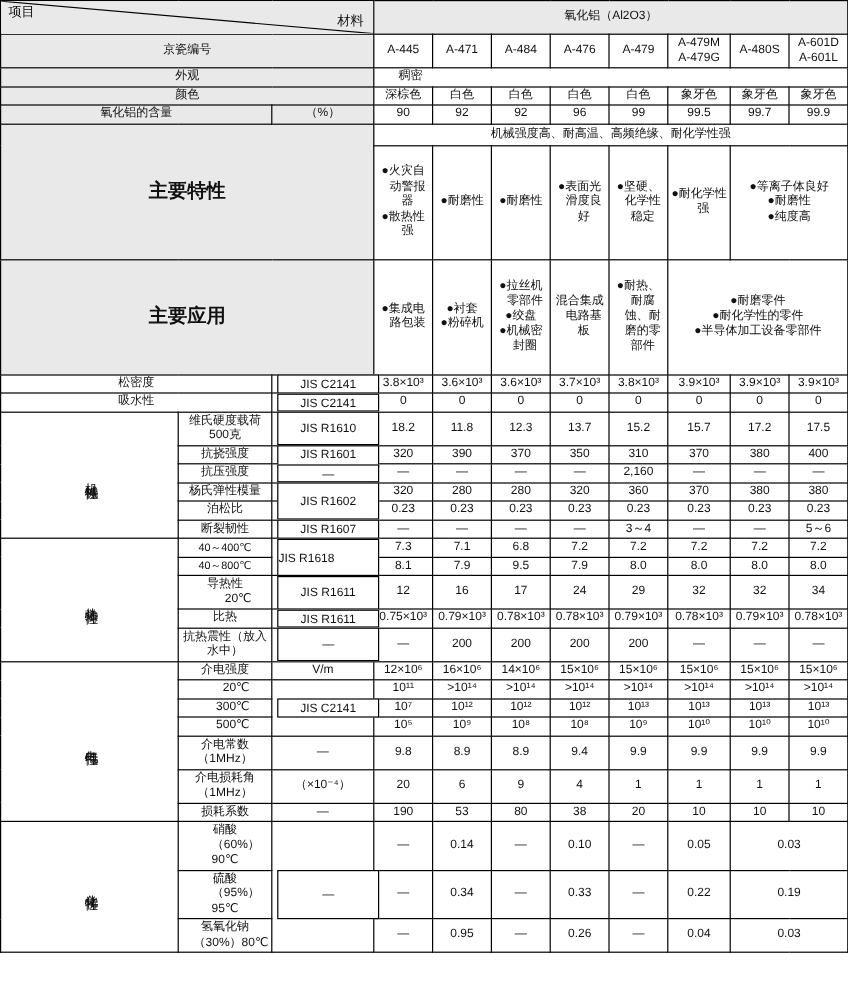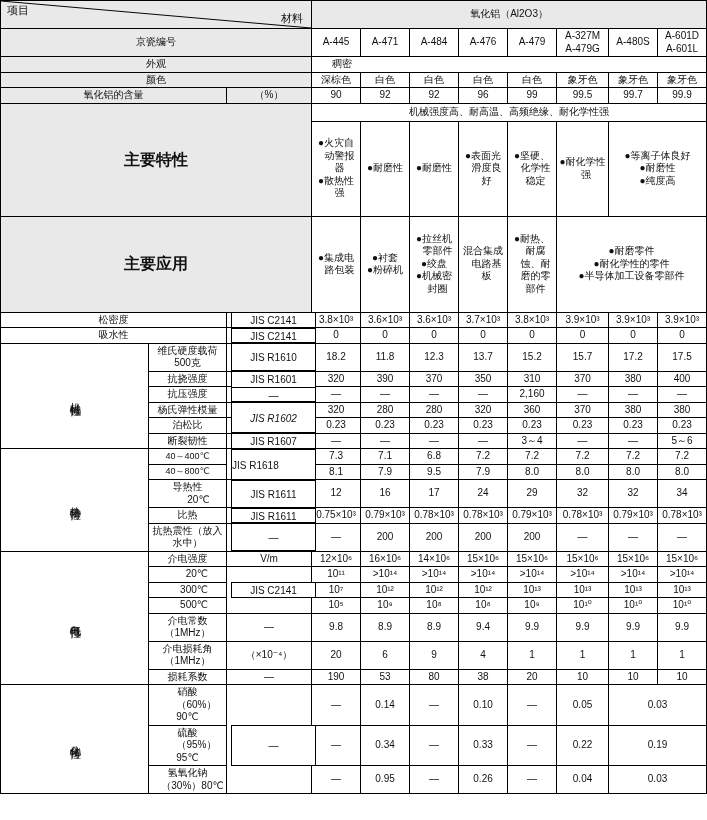--- a/index.html
+++ b/index.html
@@ -92,21 +92,21 @@
     <td class="hdr big" colspan="8">氧化铝（Al2O3）</td>
   </tr>
 
   <tr>
     <td class="hdr lbl-left mid" colspan="3">京瓷编号</td>
     <td class="small">A-445</td>
     <td class="small">A-471</td>
     <td class="small">A-484</td>
     <td class="small">A-476</td>
     <td class="small">A-479</td>
-    <td class="small" style="white-space:pre-line">A-327M
+    <td class="small" style="white-space:pre-line">A-479M
 A-479G</td>
     <td class="small">A-480S</td>
     <td class="small" style="white-space:pre-line">A-601D
 A-601L</td>
   </tr>
 
   <tr>
     <td class="hdr lbl-left mid" colspan="3">外观</td>
     <td class="small" colspan="8" style="text-align:left;padding-left:20px">稠密</td>
   </tr>
@@ -514,21 +514,21 @@
   </tr>
 </tbody>
     </table>
 
 <div id="std-overlay" style="position:absolute;left:231px;top:0;width:85px;pointer-events:none">
       <div style="position: absolute; left: 0px; width: 85px; text-align: center; font-size: 10px; top: 312px; height: 15.5px; line-height: 15.5px; background: rgb(255, 255, 255); border-width: 1px; border-style: solid; border-color: rgb(0, 0, 0);">JIS C2141</div>
       <div style="position: absolute; left: 0px; width: 85px; text-align: center; font-size: 10px; top: 327.5px; height: 15.5px; line-height: 15.5px; background: rgb(255, 255, 255); border-width: 1px; border-style: solid; border-color: rgb(0, 0, 0);">JIS C2141</div>
       <div style="position: absolute; left: 0px; width: 85px; text-align: center; font-size: 10px; top: 343px; height: 28px; line-height: 28px; background: rgb(255, 255, 255); border-width: 1px; border-style: solid; border-color: rgb(0, 0, 0);">JIS R1610</div>
       <div style="position: absolute; left: 0px; width: 85px; text-align: center; font-size: 10px; top: 371px; height: 19px; line-height: 15.5px; background: rgb(255, 255, 255); border-width: 1px; border-style: solid; border-color: rgb(0, 0, 0);">JIS R1601</div>
       <div style="position: absolute; left: 0px; width: 85px; text-align: center; font-size: 10px; top: 386.5px; height: 15.5px; line-height: 15.5px; background: rgb(255, 255, 255); border-width: 1px; border-style: solid; border-color: rgb(0, 0, 0);">—</div>
-      <div style="position: absolute; left: 0px; width: 85px; text-align: center; font-size: 10px; top: 402px; height: 31px; line-height: 31px; background: rgb(255, 255, 255); border-width: 1px; border-style: solid; border-color: rgb(0, 0, 0); font-style: italic;">JIS R1602</div>
+      <div style="position: absolute; left: 0px; width: 85px; text-align: center; font-size: 10px; top: 402px; height: 31px; line-height: 31px; background: rgb(255, 255, 255); border-width: 1px; border-style: solid; border-color: rgb(0, 0, 0);">JIS R1602</div>
       <div style="position: absolute; left: 0px; width: 85px; text-align: center; font-size: 10px; top: 433px; height: 15.5px; line-height: 15.5px; background: rgb(255, 255, 255); border-width: 1px; border-style: solid; border-color: rgb(0, 0, 0);">JIS R1607</div>
       <div style="position: absolute; left: 0px; width: 85px; font-size: 10px; top: 448.5px; height: 31px; line-height: 31px; background: rgb(255, 255, 255); border-width: 1px; border-style: solid; border-color: rgb(0, 0, 0);">JIS R1618</div>
       <div style="position: absolute; left: 0px; width: 85px; text-align: center; font-size: 10px; top: 479.5px; height: 28px; line-height: 28px; background: rgb(255, 255, 255); border-width: 1px; border-style: solid; border-color: rgb(0, 0, 0);">JIS R1611</div>
       <div style="position: absolute; left: 0px; width: 85px; text-align: center; font-size: 10px; top: 507.5px; height: 15.5px; line-height: 15.5px; background: rgb(255, 255, 255); border-width: 1px; border-style: solid; border-color: rgb(0, 0, 0);">JIS R1611</div>
       <div style="position: absolute; left: 0px; width: 85px; text-align: center; font-size: 10px; top: 523px; height: 28px; line-height: 28px; background: rgb(255, 255, 255); border-width: 1px; border-style: solid; border-color: rgb(0, 0, 0);">—</div>
       <div style="position: absolute; left: 0px; width: 85px; text-align: center; font-size: 10px; top: 582px; height: 15.5px; line-height: 15.5px; background: rgb(255, 255, 255); border-width: 1px; border-style: solid; border-color: rgb(0, 0, 0);">JIS C2141</div>
       <div style="position: absolute; left: 0px; width: 85px; text-align: center; font-size: 10px; top: 725px; height: 40.5px; line-height: 40.5px; background: rgb(255, 255, 255); border-width: 1px; border-style: solid; border-color: rgb(0, 0, 0);">—</div>
     </div>
 </div>
 

